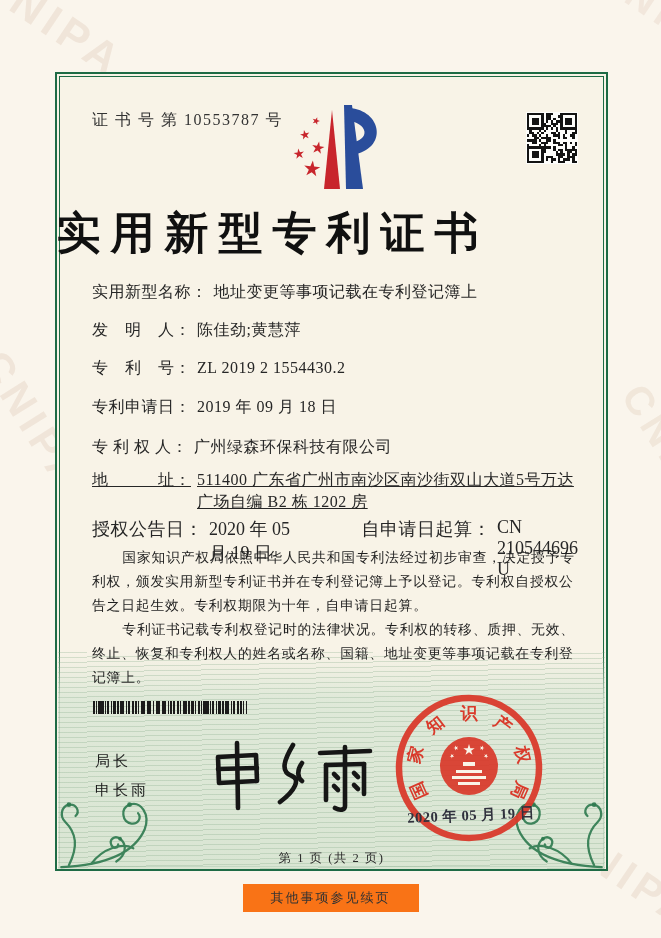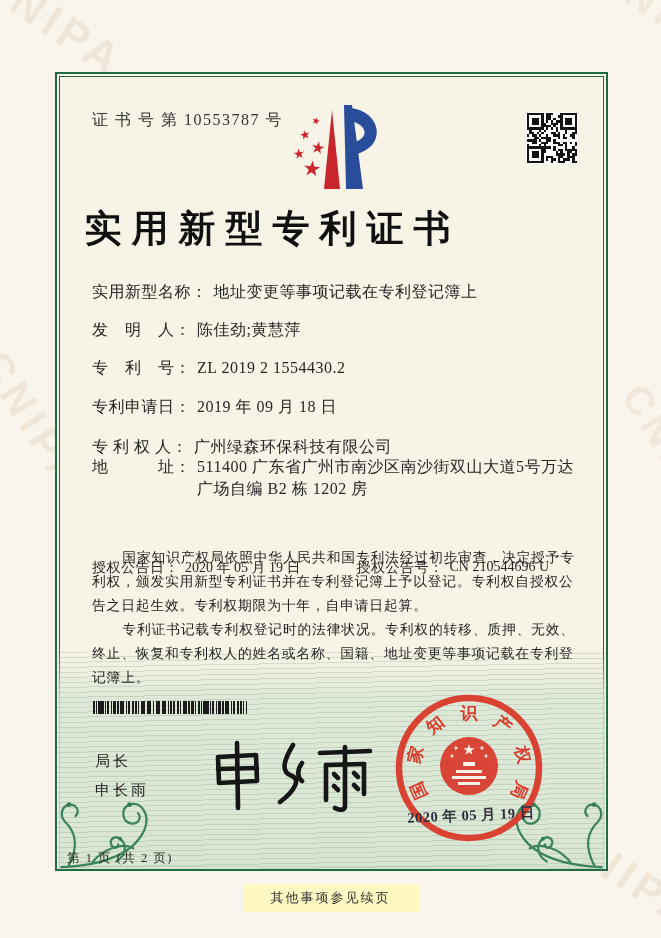--- a/index.html
+++ b/index.html
@@ -47,30 +47,30 @@
   .logo{left:272px;top:98px;}
   .qr{
     left:526px;top:112px;width:52px;height:52px;background:#fdfdfb;
     display:grid;grid-template-columns:repeat(21,1fr);grid-template-rows:repeat(21,1fr);
     padding:1px;box-sizing:border-box;
   }
   .qr div{background:transparent;}
   .qr div.on{background:#131313;}
   .title{
     left:0;top:204px;width:545px;text-align:center;
-    font-size:37px;font-weight:700;letter-spacing:10px;color:#101010;
+    font-size:44px;font-weight:700;letter-spacing:10px;color:#101010;
   }
 
   
   .frow{left:92px;width:486px;display:flex;font-size:16px;line-height:21px;color:#262626;}
   .frow .lab{flex:0 0 auto;white-space:pre;letter-spacing:0.5px;}
   .frow .val{margin-left:6px;letter-spacing:0.5px;}
   .r0{top:281px;} .r1{top:319px;} .r2{top:357px;} .r3{top:396px;}
-  .r4{top:436px;} .r5{top:456px;} .r5 .val{width:392px;line-height:22px;}
-  .grantrow{left:92px;top:517px;width:486px;font-size:14px;color:#262626;display:flex;margin-top:42px;}
+  .r4{top:436px;} .r5{top:469px;text-decoration:underline;} .r5 .val{width:392px;line-height:22px;}
+  .grantrow{left:92px;top:517px;width:486px;font-size:18px;color:#262626;display:flex;}
   .grantrow .pair{display:flex;}
   .grantrow .pair2{margin-left:56px;}
   .grantrow .lab{white-space:pre;letter-spacing:0.5px;}
   .grantrow .val{margin-left:6px;}
 
   
   .bodytext{left:92px;top:546px;width:484px;font-size:13.8px;line-height:24px;
     letter-spacing:0.8px;color:#1f1f1f;}
   .bodytext p{margin:0;text-indent:2.2em;}
 
@@ -84,25 +84,25 @@
   }
   .dirtitle{left:95px;top:752px;font-size:15px;letter-spacing:3px;color:#1b1b1b;}
   .dirname{left:95px;top:781px;font-size:15px;letter-spacing:3px;color:#1b1b1b;}
   .sig{left:198px;top:736px;}
   .seal{left:390px;top:690px;}
   .sealdate{
     left:396px;top:806px;width:150px;text-align:center;
     font-size:14.5px;font-weight:600;color:#30313d;letter-spacing:0.5px;
     transform:rotate(-2.5deg);
   }
-  .pageno{left:55px;top:850px;width:553px;text-align:left;font-size:12.5px;
-    letter-spacing:1.5px;color:#2a2a2a;padding-left:12px;}
+  .pageno{left:55px;top:850px;width:553px;text-align:center;font-size:12.5px;
+    letter-spacing:1.5px;color:#2a2a2a;}
   .cont{
     left:50%;top:884px;transform:translateX(-50%);
-    background:#fef9c3;padding:5px 28px;font-size:13px;letter-spacing:2px;color:#333;
+    background:#f97316;padding:5px 28px;font-size:13px;letter-spacing:2px;color:#333;
   }
   .orn{pointer-events:none;}
   .ornL{left:57px;top:780px;transform:scaleX(-1);}
   .ornR{left:478px;top:780px;}
 </style>
 </head>
 <body>
 
 <span class="wm wm1">CNIPA</span>
 <span class="wm wm2">CNIPA</span>
@@ -628,21 +628,21 @@
 <div class="abs frow r5">
   <span class="lab">地　　　址：</span>
   <span class="val">511400 广东省广州市南沙区南沙街双山大道5号万达广场自编 B2 栋 1202 房</span>
 </div>
 <div class="abs grantrow">
   <span class="pair">
     <span class="lab">授权公告日：</span>
     <span class="val">2020 年 05 月 19 日</span>
   </span>
   <span class="pair pair2">
-    <span class="lab">授权公告号：</span>
+    <span class="lab">自申请日起算：</span>
     <span class="val">CN 210544696 U</span>
   </span>
 </div>
 
 <div class="abs bodytext">
   <p>国家知识产权局依照中华人民共和国专利法经过初步审查，决定授予专利权，颁发实用新型专利证书并在专利登记簿上予以登记。专利权自授权公告之日起生效。专利权期限为十年，自申请日起算。</p>
   <p>专利证书记载专利权登记时的法律状况。专利权的转移、质押、无效、终止、恢复和专利权人的姓名或名称、国籍、地址变更等事项记载在专利登记簿上。</p>
 </div>
 
 <div class="abs barcode"></div>

